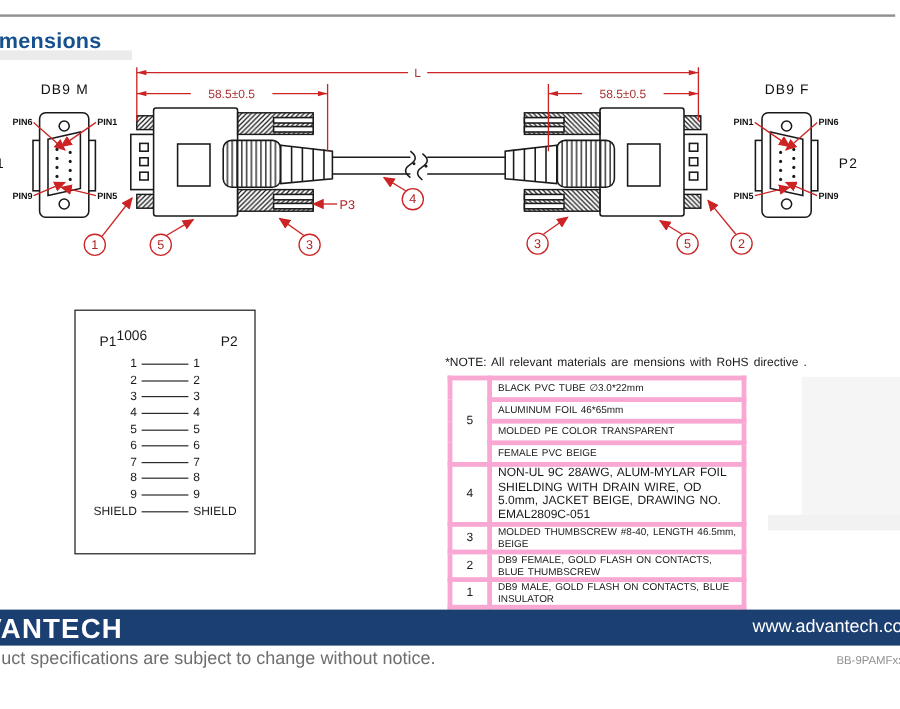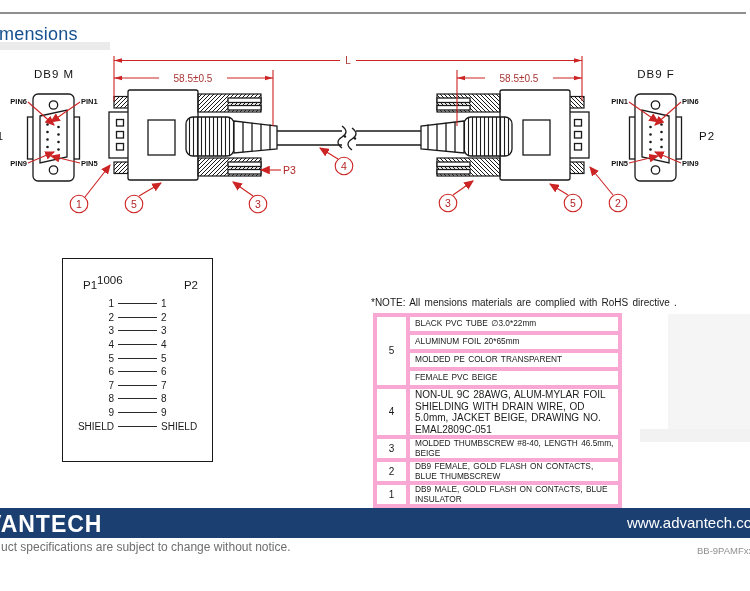--- a/index.html
+++ b/index.html
@@ -3,21 +3,21 @@
 <meta charset="utf-8">
 <style>
   html,body{margin:0;padding:0;}
   body{
     width:750px;height:591px;position:relative;overflow:hidden;
     background:#ffffff;font-family:"Liberation Sans",sans-serif;color:#1a1a1a;
   }
   .abs{position:absolute;}
   
   .top-rule{left:0;top:12px;width:746px;height:2px;background:#8f8f8f;}
-  .page-title{left:-1px;top:24px;font-size:18px;font-weight:normal;color:#15518f;letter-spacing:0.2px;white-space:nowrap;}
+  .page-title{left:-1px;top:24px;font-size:18px;font-weight:bold;color:#15518f;letter-spacing:0.2px;white-space:nowrap;}
   .title-bar{left:0;top:42px;width:110px;height:8px;background:#ebebeb;}
   
   .artifact1{left:668px;top:314px;width:82px;height:118px;background:#f5f5f5;}
   .artifact2{left:640px;top:429px;width:110px;height:13px;background:#f2f2f2;}
   
   .drawing{left:0;top:0;width:750px;height:505px;}
   
   .pinmap{left:62px;top:258px;width:151px;height:204px;border:1.5px solid #1a1a1a;box-sizing:border-box;background:#fff;}
   .pinmap-head{display:flex;align-items:flex-end;margin:20px 14px 6px 20px;font-size:11.5px;}
   .pinmap-head .ph-c{flex:1;text-align:left;transform:translateY(-5px);}
@@ -30,21 +30,21 @@
   .note{left:371px;top:297px;font-size:10px;word-spacing:1.5px;white-space:nowrap;}
   .parts{left:373px;top:313px;}
   .parts table{border-collapse:collapse;width:249px;table-layout:fixed;}
   .parts td{border:4px solid #f9a8d4;font-size:8.3px;padding:0 0 0 5px;word-spacing:1px;line-height:1.15;height:14px;overflow:hidden;}
   .parts td.item{width:29px;text-align:center;font-size:10px;padding:0;}
   .parts td.small{font-size:10px;height:21px;}
   
   .footer-bar{left:0;top:508px;width:750px;height:30px;background:#1c3f72;}
   .logo{left:-14px;top:511px;font-size:23px;font-weight:bold;color:#ffffff;letter-spacing:1px;white-space:nowrap;}
   .website{left:627px;top:514px;font-size:15px;color:#ffffff;white-space:nowrap;}
-  .disclaimer{left:1px;top:540px;font-size:12px;color:#6e6e6e;white-space:nowrap;text-align:center;}
+  .disclaimer{left:1px;top:540px;font-size:15px;color:#6e6e6e;white-space:nowrap;text-align:center;}
   .partnum{left:697px;top:545px;font-size:9.5px;color:#909090;white-space:nowrap;}
   
   text{font-family:"Liberation Sans",sans-serif;}
   .blk{stroke:#1a1a1a;stroke-width:1.3;fill:none;}
   .wht{stroke:#1a1a1a;stroke-width:1.3;fill:#ffffff;}
   .red{stroke:#cc2424;stroke-width:1.1;fill:none;}
   .dimtxt{fill:#a93434;font-size:10px;}
   .cnum{fill:#b02525;font-size:10.5px;}
   .pinlbl{fill:#111;font-size:7.5px;font-weight:600;}
   .conlbl{fill:#111;font-size:11.5px;letter-spacing:1px;}
@@ -251,31 +251,31 @@
         <span class="pm-r">9</span>
       </div>
     <div class="pm-row">
         <span class="pm-l">SHIELD</span>
         <span class="pm-wire"></span>
         <span class="pm-r">SHIELD</span>
       </div>
   </div>
 </div>
 
-<div class="abs note">*NOTE: All mensions materials are complied with RoHS directive .</div>
+<div class="abs note">*NOTE: All relevant materials are mensions with RoHS directive .</div>
 
 <div class="abs parts">
   <table>
     <tbody>
         <tr>
       <td class="item" rowspan="4">5</td>
       <td>BLACK PVC TUBE ∅3.0*22mm</td>
     </tr>
     <tr>
-          <td>ALUMINUM FOIL 20*65mm</td>
+          <td>ALUMINUM FOIL 46*65mm</td>
         </tr>
     <tr>
           <td>MOLDED PE COLOR TRANSPARENT</td>
         </tr>
     <tr>
           <td>FEMALE PVC BEIGE</td>
         </tr>
     <tr>
       <td class="item">4</td>
       <td class="small">NON-UL 9C 28AWG, ALUM-MYLAR FOIL SHIELDING WITH DRAIN WIRE, OD 5.0mm, JACKET BEIGE, DRAWING NO. EMAL2809C-051</td>

